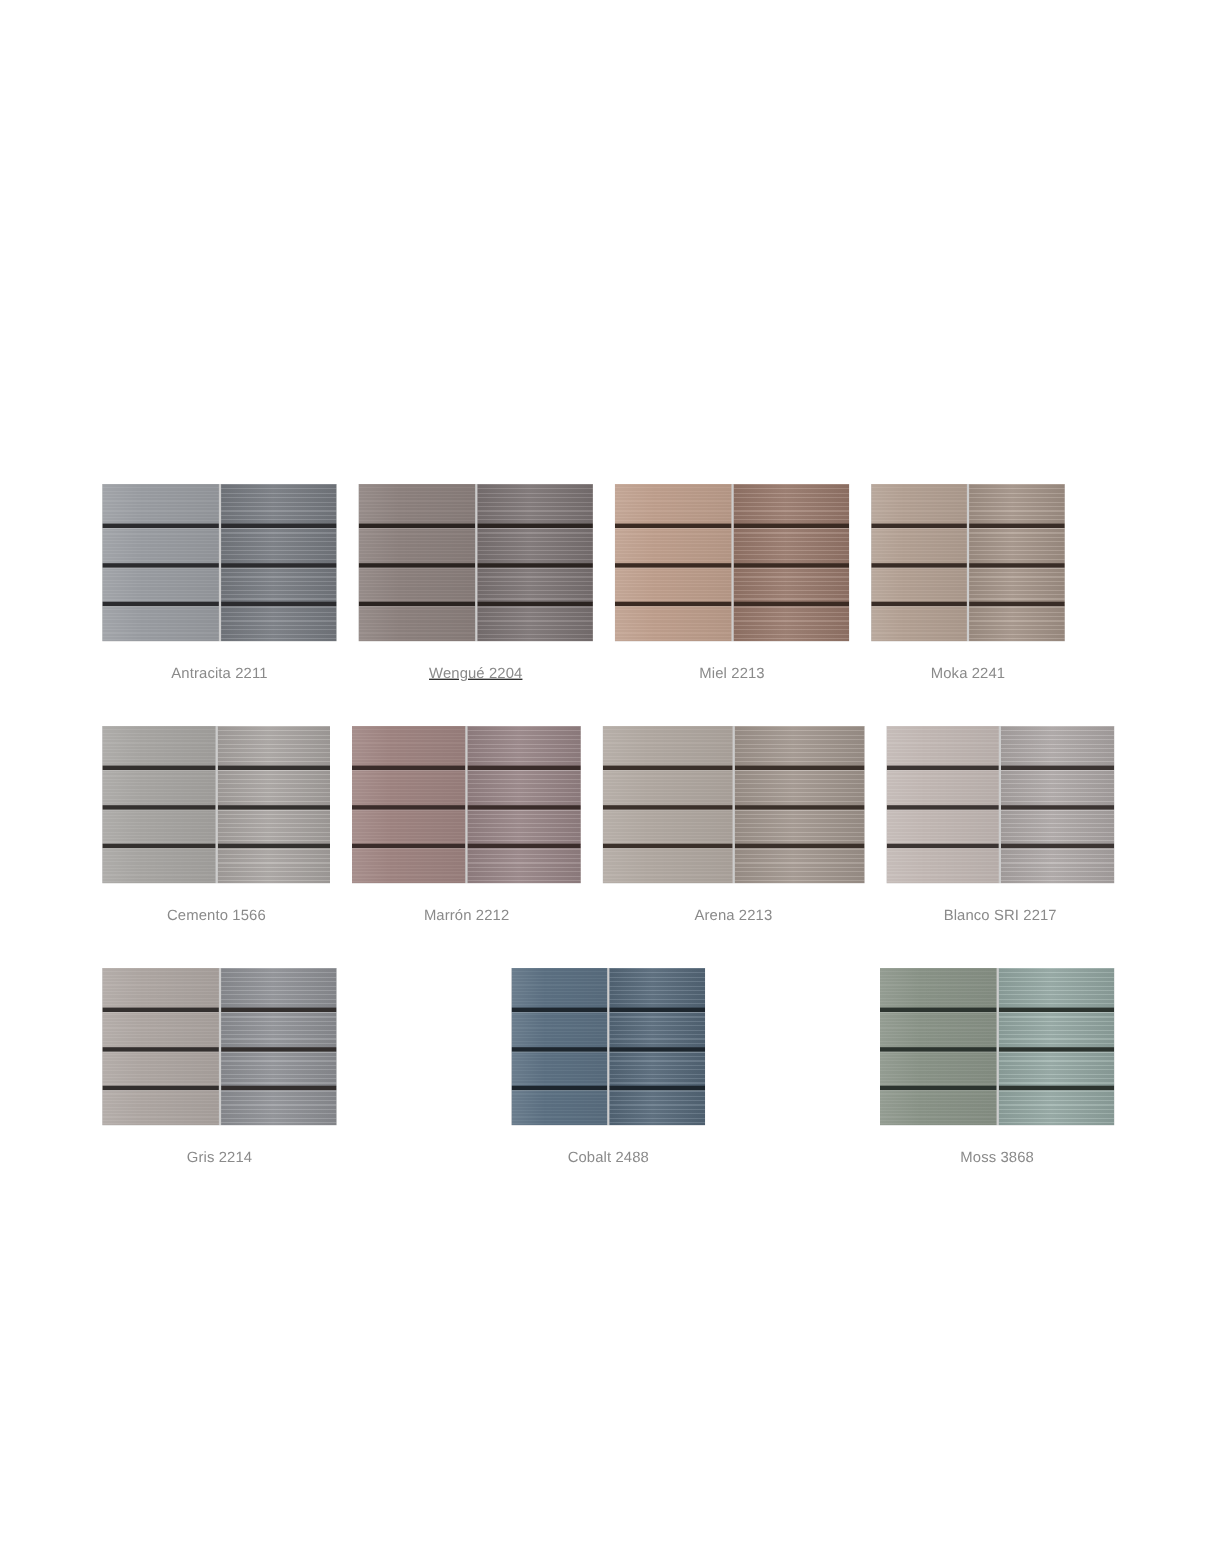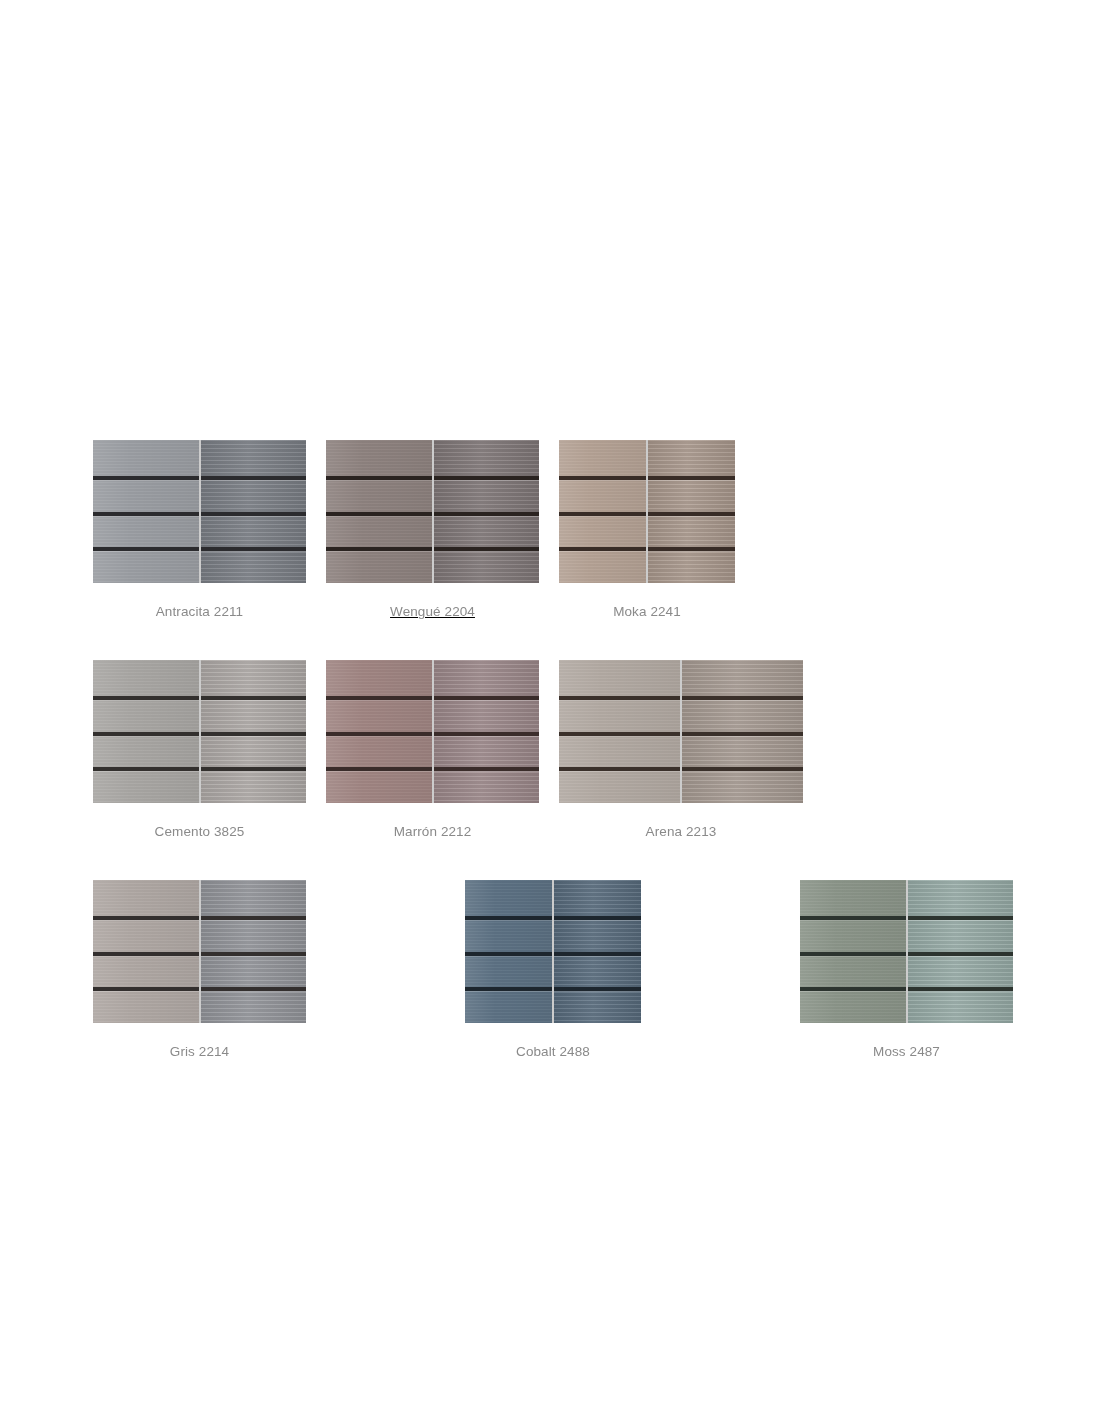--- a/index.html
+++ b/index.html
@@ -163,20 +163,39 @@
           <div class="board-panel panel-right" style="background: rgb(131, 122, 123);">
             <div class="grain-ribbed"></div>
             <div class="shade-ribbed"></div>
             <div class="groove g1" style="background: rgb(42, 35, 32);"></div>
             <div class="groove g2" style="background: rgb(42, 35, 32);"></div>
             <div class="groove g3" style="background: rgb(42, 35, 32);"></div>
           </div>
         </div>
         <div class="swatch-label" style="margin-top: 21px; color: rgb(138, 138, 138);">Wengué 2204</div>
       </div>
+      <div class="swatch-cell" style="width: 213px; margin-right: 20px;">
+        <div class="swatch-board" style="height: 143px;">
+          <div class="board-panel panel-left" style="background: rgb(192, 160, 142);">
+            <div class="grain-smooth"></div>
+            <div class="shade-smooth"></div>
+            <div class="groove g1" style="background: rgb(58, 42, 34);"></div>
+            <div class="groove g2" style="background: rgb(58, 42, 34);"></div>
+            <div class="groove g3" style="background: rgb(58, 42, 34);"></div>
+          </div>
+          <div class="board-panel panel-right" style="background: rgb(160, 127, 113);">
+            <div class="grain-ribbed"></div>
+            <div class="shade-ribbed"></div>
+            <div class="groove g1" style="background: rgb(58, 42, 34);"></div>
+            <div class="groove g2" style="background: rgb(58, 42, 34);"></div>
+            <div class="groove g3" style="background: rgb(58, 42, 34);"></div>
+          </div>
+        </div>
+        <div class="swatch-label" style="margin-top: 21px; color: rgb(138, 138, 138);">Miel 2213</div>
+      </div>
       <div class="swatch-cell" style="width: 176px; margin-right: 0px;">
         <div class="swatch-board" style="height: 143px;">
           <div class="board-panel panel-left" style="background: rgb(181, 162, 149);">
             <div class="grain-smooth"></div>
             <div class="shade-smooth"></div>
             <div class="groove g1" style="background: rgb(56, 44, 38);"></div>
             <div class="groove g2" style="background: rgb(56, 44, 38);"></div>
             <div class="groove g3" style="background: rgb(56, 44, 38);"></div>
           </div>
           <div class="board-panel panel-right" style="background: rgb(173, 156, 144);">
@@ -201,21 +220,21 @@
             <div class="groove g3" style="background: rgb(51, 48, 46);"></div>
           </div>
           <div class="board-panel panel-right" style="background: rgb(179, 174, 171);">
             <div class="grain-ribbed"></div>
             <div class="shade-ribbed"></div>
             <div class="groove g1" style="background: rgb(51, 48, 46);"></div>
             <div class="groove g2" style="background: rgb(51, 48, 46);"></div>
             <div class="groove g3" style="background: rgb(51, 48, 46);"></div>
           </div>
         </div>
-        <div class="swatch-label" style="margin-top: 21px; color: rgb(138, 138, 138);">Cemento 3825</div>
+        <div class="swatch-label" style="margin-top: 21px; color: rgb(138, 138, 138);">Cemento 1566</div>
       </div>
       <div class="swatch-cell" style="width: 213px; margin-right: 20px; justify-content: flex-end;">
         <div class="swatch-board" style="height: 143px;">
           <div class="board-panel panel-left" style="background: rgb(160, 133, 130);">
             <div class="grain-smooth"></div>
             <div class="shade-smooth"></div>
             <div class="groove g1" style="background: rgb(58, 44, 42);"></div>
             <div class="groove g2" style="background: rgb(58, 44, 42);"></div>
             <div class="groove g3" style="background: rgb(58, 44, 42);"></div>
           </div>
@@ -241,20 +260,39 @@
           <div class="board-panel panel-right" style="background: rgb(171, 159, 151);">
             <div class="grain-ribbed"></div>
             <div class="shade-ribbed"></div>
             <div class="groove g1" style="background: rgb(58, 48, 42);"></div>
             <div class="groove g2" style="background: rgb(58, 48, 42);"></div>
             <div class="groove g3" style="background: rgb(58, 48, 42);"></div>
           </div>
         </div>
         <div class="swatch-label" style="margin-top: 21px; color: rgb(138, 138, 138);">Arena 2213</div>
       </div>
+      <div class="swatch-cell" style="width: 213px; margin-right: 0px;">
+        <div class="swatch-board" style="height: 143px;">
+          <div class="board-panel panel-left" style="background: rgb(196, 186, 182);">
+            <div class="grain-smooth"></div>
+            <div class="shade-smooth"></div>
+            <div class="groove g1" style="background: rgb(59, 52, 50);"></div>
+            <div class="groove g2" style="background: rgb(59, 52, 50);"></div>
+            <div class="groove g3" style="background: rgb(59, 52, 50);"></div>
+          </div>
+          <div class="board-panel panel-right" style="background: rgb(183, 177, 176);">
+            <div class="grain-ribbed"></div>
+            <div class="shade-ribbed"></div>
+            <div class="groove g1" style="background: rgb(59, 52, 50);"></div>
+            <div class="groove g2" style="background: rgb(59, 52, 50);"></div>
+            <div class="groove g3" style="background: rgb(59, 52, 50);"></div>
+          </div>
+        </div>
+        <div class="swatch-label" style="margin-top: 21px; color: rgb(138, 138, 138);">Blanco SRI 2217</div>
+      </div>
     </div>
     <div class="swatch-row" style="margin-bottom: 0px; justify-content: space-between;">
       <div class="swatch-cell" style="width: 213px; margin-right: 20px;">
         <div class="swatch-board" style="height: 143px;">
           <div class="board-panel panel-left" style="background: rgb(176, 168, 164);">
             <div class="grain-smooth"></div>
             <div class="shade-smooth"></div>
             <div class="groove g1" style="background: rgb(51, 47, 46);"></div>
             <div class="groove g2" style="background: rgb(51, 47, 46);"></div>
             <div class="groove g3" style="background: rgb(51, 47, 46);"></div>
@@ -298,16 +336,16 @@
             <div class="groove g3" style="background: rgb(44, 52, 47);"></div>
           </div>
           <div class="board-panel panel-right" style="background: rgb(155, 176, 171);">
             <div class="grain-ribbed"></div>
             <div class="shade-ribbed"></div>
             <div class="groove g1" style="background: rgb(44, 52, 47);"></div>
             <div class="groove g2" style="background: rgb(44, 52, 47);"></div>
             <div class="groove g3" style="background: rgb(44, 52, 47);"></div>
           </div>
         </div>
-        <div class="swatch-label" style="margin-top: 21px; color: rgb(138, 138, 138);">Moss 2487</div>
+        <div class="swatch-label" style="margin-top: 21px; color: rgb(138, 138, 138);">Moss 3868</div>
       </div>
     </div>
   </div>
 
 </body></html>

